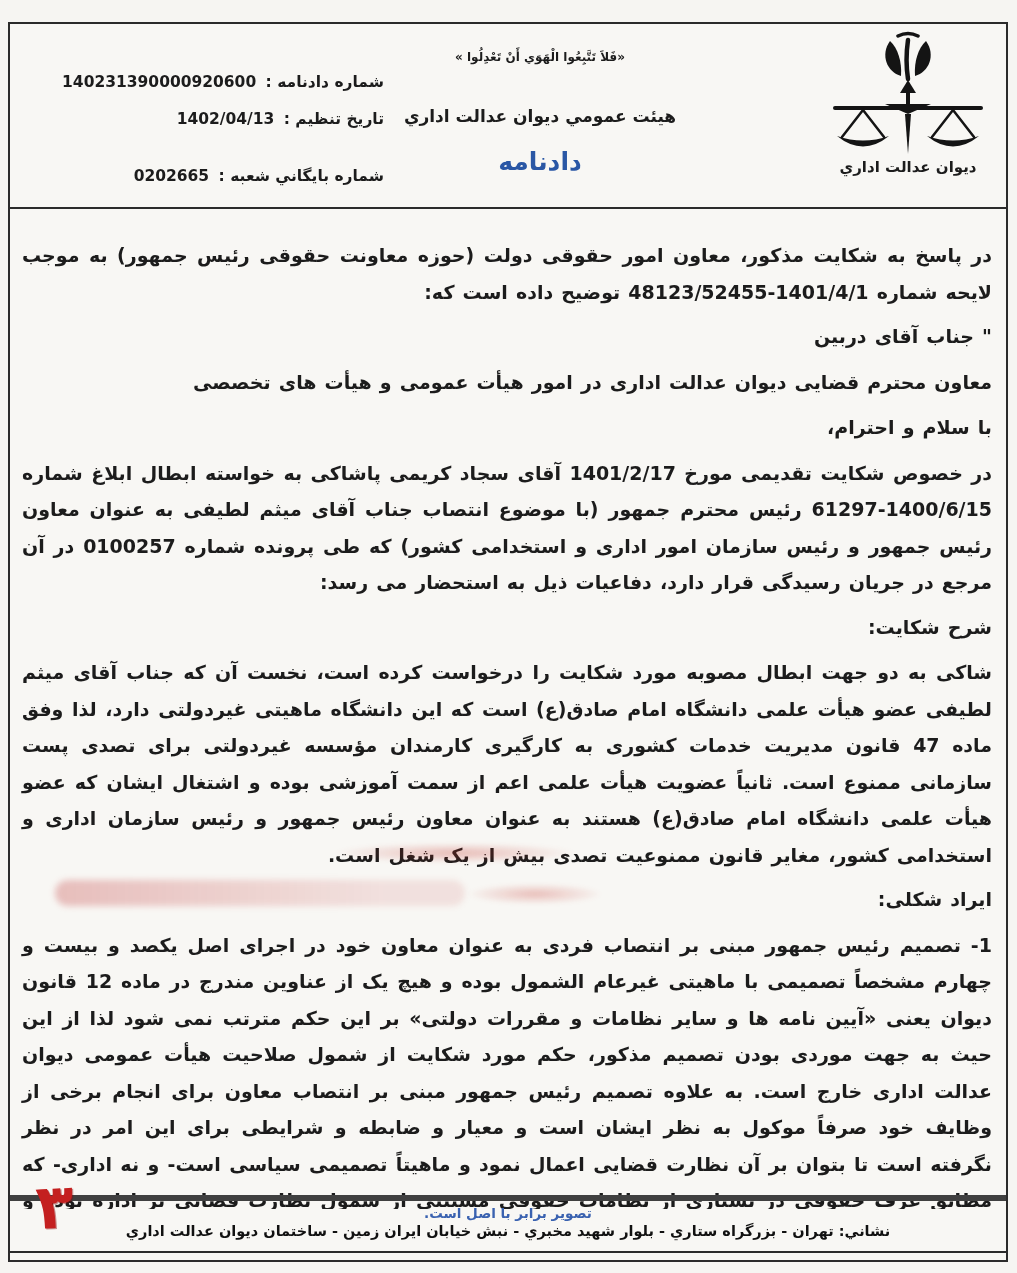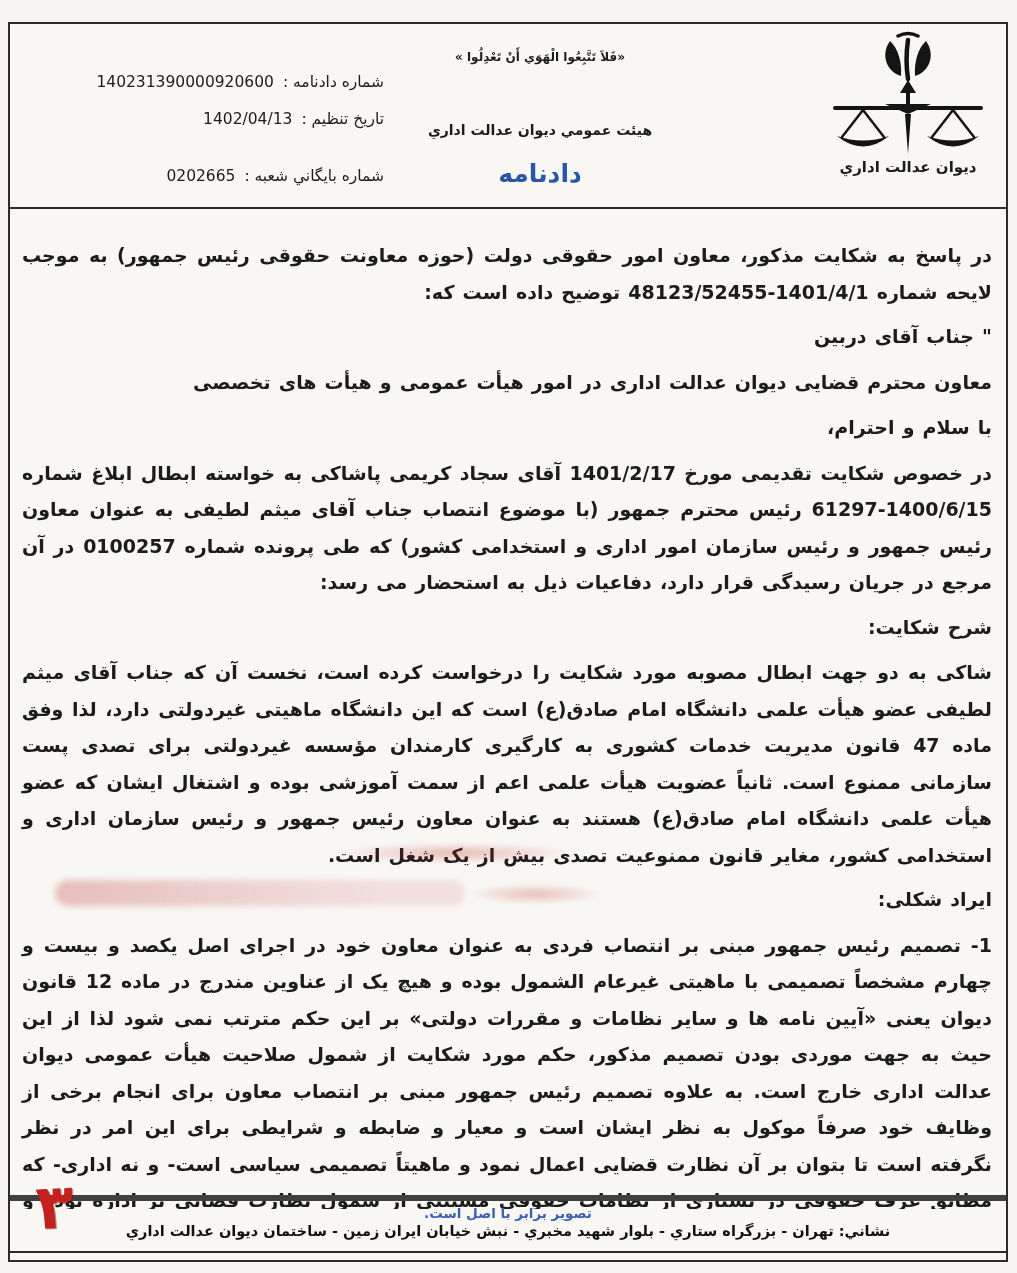--- a/index.html
+++ b/index.html
@@ -14,25 +14,25 @@
   .frame {
     position:absolute; left:8px; top:22px; width:1000px; height:1240px;
     border:2px solid #2b2b2b; background:#f8f7f4;
   }
   
   .header { position:relative; height:185px; border-bottom:2px solid #2b2b2b; }
   .emblem-block { position:absolute; top:6px; right:6px; width:184px; text-align:center; }
   .emblem-caption { font-size:15px; font-weight:bold; margin-top:0px; direction:rtl; }
   .center-block { position:absolute; top:0; left:310px; width:440px; text-align:center; direction:rtl; }
   .verse { margin-top:26px; font-size:12px; font-weight:bold; }
-  .assembly { margin-top:58px; font-size:14px; font-weight:bold; }
+  .assembly { margin-top:42px; font-size:17px; font-weight:bold; }
   .doc-type { margin-top:21px; font-size:25px; font-weight:bold; color:var(--title-blue,#2a57a5); }
   .numbers-block {
     position:absolute; top:40px; left:14px; width:360px;
-    direction:rtl; text-align:right; font-weight:normal; font-size:15.5px;
+    direction:rtl; text-align:right; font-weight:bold; font-size:15.5px;
   }
   .num-row { height:37px; line-height:37px; white-space:nowrap; }
   .num-row.gap { margin-top:20px; }
   .num-row .val { padding-right:4px; }
   
   .doc-body {
     position:absolute; top:201px; left:0; width:100%; height:984px;
     padding:12px 14px 0 12px;
     direction:rtl; text-align:justify;
     font-size:19px; font-weight:bold; line-height:36.5px;

